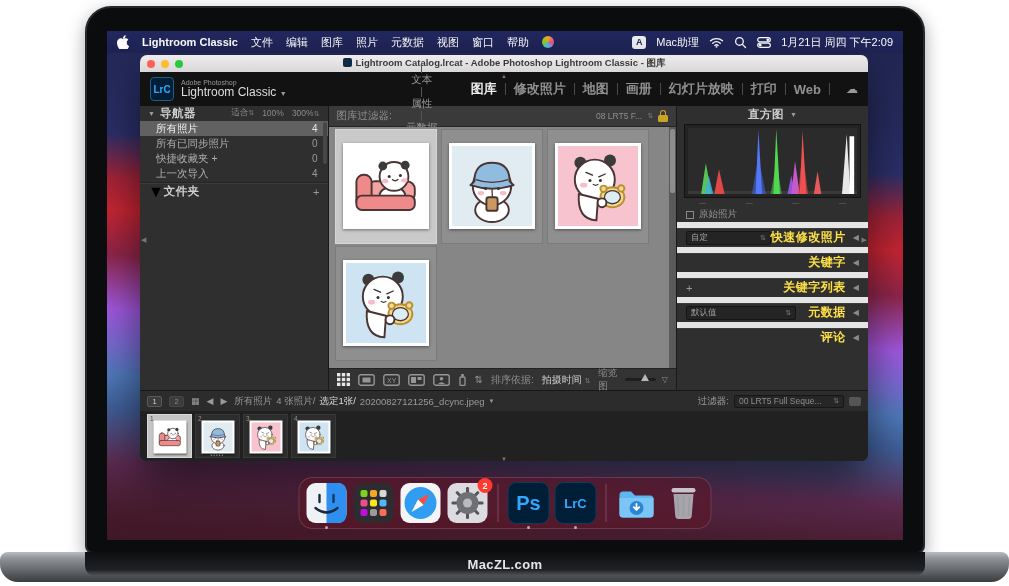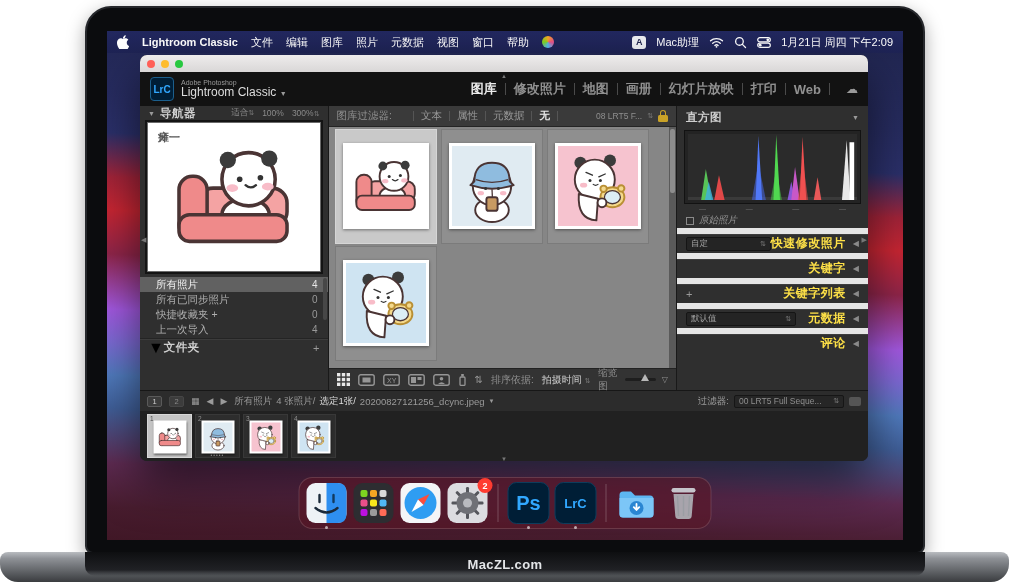--- a/index.html
+++ b/index.html
@@ -81,21 +81,21 @@
   .plus { margin-left:auto; color:#9a9a9a; font-size:11px; }
   .lp-spacer { flex:1; }
   .btnrow { display:flex; gap:7px; padding:2px 7px 4px 7px; }
   .lr-btn { flex:1; height:18px; background:linear-gradient(#454545,#363636); border:1px solid #1d1d1d; border-radius:3px;
             color:#c6c6c6; font-size:10.5px; display:flex; align-items:center; justify-content:center; }
 
   
   .center { flex:1; display:flex; flex-direction:column; background:#a16207; }
   .fltbar { height:21px; background:#3a3a3a; border-bottom:1px solid #242424; display:flex; align-items:center; padding:0 8px; }
   .flt-label { font-size:10.5px; color:#8f8f8f; }
-  .flt-opts { display:flex; align-items:center; margin-left:14px; }
+  .flt-opts { display:flex; align-items:center; margin-left:14px;flex-direction:column; }
   .flt-opt { font-size:10.5px; color:#9a9a9a; }
   .flt-opt.active { color:#e8e8e8; font-weight:bold; }
   .fsep { width:1px; height:10px; background:#555; margin:0 7px; }
   .flt-right { margin-left:auto; display:flex; align-items:center; gap:5px; }
   .flt-preset { font-size:8.5px; color:#8f8f8f; }
   .lockicon { width:10px; height:12px; position:relative; }
   .lockicon .shack { position:absolute; top:0; left:2px; width:6px; height:6px; border:1.5px solid #c9a227; border-bottom:none; border-radius:4px 4px 0 0; }
   .lockicon .bod { position:absolute; bottom:0; left:0; width:10px; height:7px; background:#c9a227; border-radius:1.5px; }
 
   .grid { flex:1; position:relative; background:#868686; overflow:hidden; }
@@ -113,26 +113,26 @@
   .sortlbl { font-size:10px; color:#8f8f8f; white-space:nowrap; }
   .sortval { font-size:10px; color:#cfcfcf; white-space:nowrap; }
   .tb-right { margin-left:auto; display:flex; align-items:center; gap:6px; }
   .thumblbl { font-size:9.5px; color:#8f8f8f; }
   .slider { width:42px; height:3px; background:#1e1e1e; border-radius:2px; position:relative; }
   .slider .knob { position:absolute; left:16px; top:-4px; width:0; height:0; border-left:4px solid transparent; border-right:4px solid transparent; border-bottom:7px solid #b8b8b8; }
   .dd-arrow { color:#8f8f8f; font-size:8px; }
 
   
   .rpanel { width:192px; background:#2f2f2f; border-left:1px solid #191919; display:flex; flex-direction:column; }
-  .rphead { height:23px; display:flex; align-items:center; justify-content:space-between; padding:0 9px; gap:6px; }
+  .rphead { height:17px; display:flex; align-items:center; justify-content:center; padding:0 9px; gap:6px; }
   .histo { margin:1px 7px 0 7px; height:74px; background:#232323; border:1px solid #121212; padding:3px; }
   .histo svg { width:100%; height:100%; display:block; background:#2b2b2b; }
   .marksrow { display:flex; justify-content:space-between; padding:1px 22px; }
   .marksrow span { font-size:7px; color:#6f6f6f; }
-  .origrow { height:15px; display:flex; align-items:center; padding:0 9px; gap:5px;font-style:italic; }
+  .origrow { height:15px; display:flex; align-items:center; padding:0 9px; gap:5px; }
   .chk { width:8px; height:8px; border:1px solid #8a8a8a; background:transparent; }
   .origlbl { font-size:9.5px; color:#969696; }
   .rp-row { height:25px; display:flex; align-items:center; padding:0 9px; border-top:6px solid #e5e5e5; box-shadow:inset 0 1px 0 #3d3d3d; }
   .rp-title { margin-left:auto; font-size:12px; font-weight:bold; color:#fde047; letter-spacing:.5px; white-space:nowrap; }
   .rp-arrow { color:#8a8a8a; font-size:8px; margin-left:7px; }
   .rp-dd { display:flex; align-items:center; height:14px; background:#242424; border:1px solid #151515; border-radius:2px;
            padding:0 4px; color:#a2a2a2; font-size:8.5px; }
   .rp-dd.w1 { width:90px; } .rp-dd.w2 { width:110px; }
   .rp-dd .ud { margin-left:auto; }
   .rp-spacer { flex:1; }
@@ -289,20 +289,21 @@
         <span class="mb-item">1月21日 周四 下午2:09</span>
       </div>
     </div>
 
     <div class="lrwin">
 
       <div class="titlebar">
         <span class="tl r"></span>
         <span class="tl y"></span>
         <span class="tl g"></span>
+        <div class="tb-title"><span class="tb-doc-icon"></span><span>Lightroom Catalog.lrcat - Adobe Photoshop Lightroom Classic - 图库</span></div>
       </div>
 
       <div class="lrheader">
         <span class="collapse-top">▲</span>
         <div class="lrc-badge">LrC</div>
         <div class="idblock">
           <div class="id1">Adobe Photoshop</div>
           <div class="id2"><span>Lightroom Classic</span> <span class="caret">▼</span></div>
         </div>
         <div class="modules">
@@ -330,26 +331,20 @@
 
         <div class="lpanel">
           <div class="phead">
             <span class="tri">▼</span>
             <span class="ptitle">导航器</span>
             <span class="zoomctl">
               <span><span>适合</span><span class="ud">⇅</span></span>
               <span>100%</span>
               <span><span>300%</span><span class="ud">⇅</span></span>
             </span>
-          </div>
-          <div class="nav-preview">
-            <svg class="art" viewBox="0 0 100 100" preserveAspectRatio="xMidYMid meet">
-                <use href="#art-sofa"></use>
-              </svg>
-            <span class="nav-caption">瘫一</span>
           </div>
           <div class="cat-list">
             <div class="cat-row sel">
               <span>所有照片</span>
               <span class="cat-count">4</span>
             </div>
             <div class="cat-row">
               <span>所有已同步照片</span>
               <span class="cat-count">0</span>
             </div>

